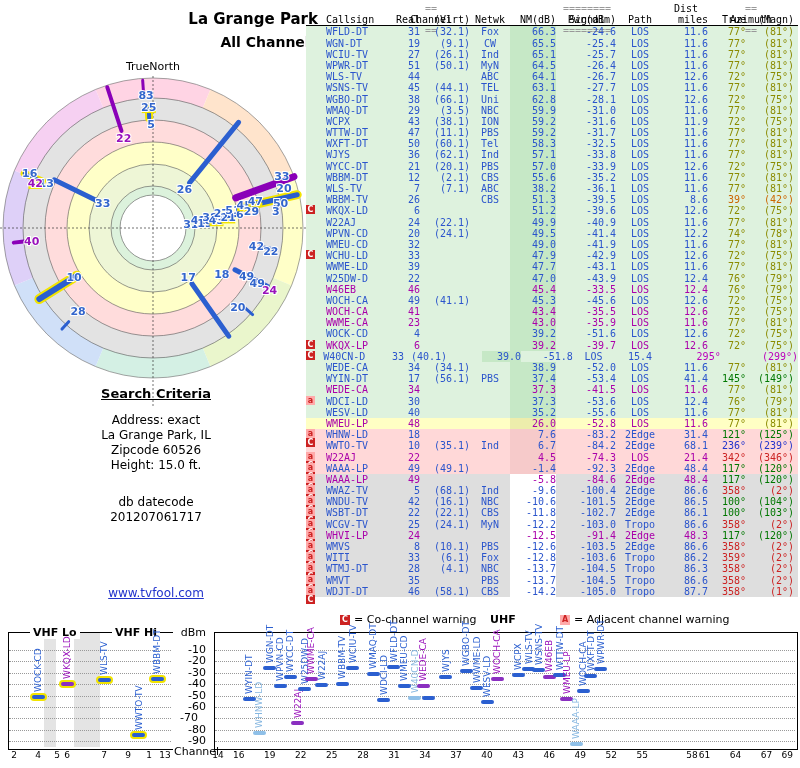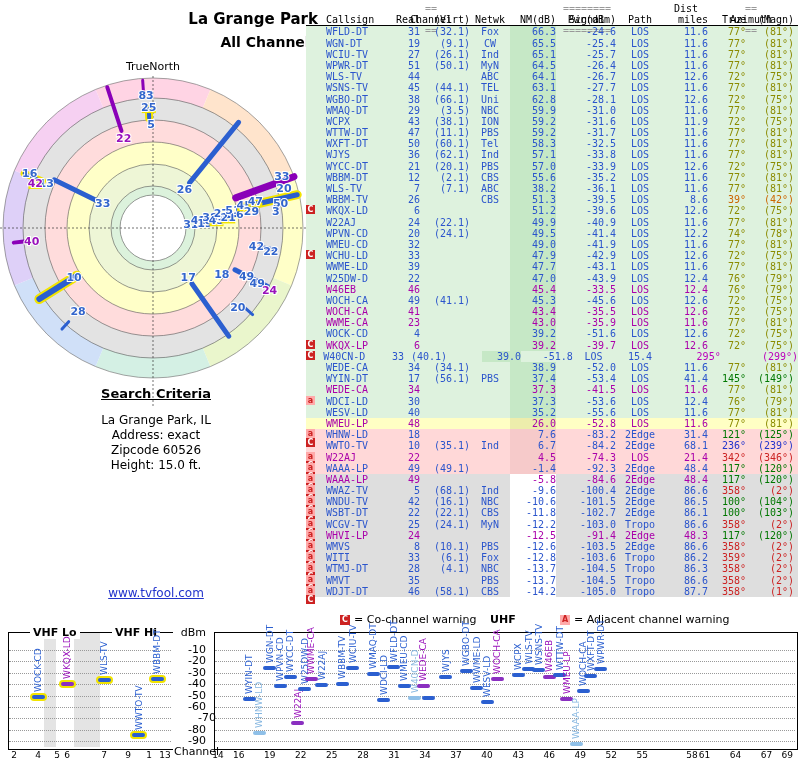--- a/index.html
+++ b/index.html
@@ -150,24 +150,28 @@
     <text x="46.2214369995169" y="130.67518909524426" text-anchor="middle" font-size="11" font-weight="bold" fill="#3366cc" stroke="#fff" stroke-width="2" paint-order="stroke" font-family="&quot;DejaVu Sans&quot;,sans-serif">13</text>
     <text x="29.6713632182489" y="121.09055318476692" text-anchor="middle" font-size="11" font-weight="bold" fill="#3366cc" stroke="#fff" stroke-width="2" paint-order="stroke" font-family="&quot;DejaVu Sans&quot;,sans-serif">16</text>
     <rect x="28.368866261352537" y="128.84563835729227" width="14" height="4" fill="#f2e400"></rect>
     <text x="35.36886626135254" y="130.84563835729227" text-anchor="middle" font-size="11" font-weight="bold" fill="#9911bb" stroke="#fff" stroke-width="2" paint-order="stroke" font-family="&quot;DejaVu Sans&quot;,sans-serif">42</text>
     <text x="31.66832876507064" y="188.75247251865372" text-anchor="middle" font-size="11" font-weight="bold" fill="#9911bb" stroke="#fff" stroke-width="2" paint-order="stroke" font-family="&quot;DejaVu Sans&quot;,sans-serif">40</text>
     <text x="153" y="14" text-anchor="middle" font-size="11" fill="#000" font-family="&quot;DejaVu Sans&quot;,sans-serif">TrueNorth</text>
   </svg>
 
 <div class="search">
   <div class="sh">Search Criteria</div>
+  <div class="sl">Address: exact</div>
   <div class="sl">La Grange Park, IL</div>
-  <div class="sl">Address: exact</div>
   <div class="sl">Zipcode 60526</div>
   <div class="sl">Height: 15.0 ft.</div>
+  <div class="dc">
+    <div>db datecode</div>
+    <div>201207061717</div>
+  </div>
 </div>
 
 <div class="sitelink">
   <a href="#">www.tvfool.com</a>
 </div>
 
 <div id="tbl">
     <div class="trow thead"><span class="mk"></span><span class="cs"></span><span class="gc" style="width:78px"><span class="eq">==</span><span class="hw">Channel</span><span class="eq">==</span></span><span class="nw"></span><span class="gc" style="width:154px"><span class="eq">========</span><span class="hw">Signal</span><span class="eq">========</span></span><span class="gc" style="width:44px"><span class="hw">Dist</span></span><span class="gc" style="width:86px"><span class="eq">==</span><span class="hw">Azimuth</span><span class="eq">==</span></span></div>
     <div class="trow thead hrule"><span class="mk"></span><span class="cs">Callsign</span><span class="re">Real</span><span class="vi">(Virt)</span><span class="nw">Netwk</span><span class="nm">NM(dB)</span><span class="pw">Pwr(dBm)</span><span class="pa">Path</span><span class="mi">miles</span><span class="tr">True</span><span class="mg2">(Magn)</span></div>
     <div class="trow bg-g"><span class="mk"></span><span class="cs c-b">WFLD-DT</span><span class="re c-b">31</span><span class="vi c-b">(32.1)</span><span class="nw c-b">Fox</span><span class="nm c-b">66.3</span><span class="pw c-b">-24.6</span><span class="pa c-b">LOS</span><span class="mi c-b">11.6</span><span class="tr az-ol">77°</span><span class="mg2 az-ol">(81°)</span></div>
@@ -241,21 +245,21 @@
     <div class="grid" style="left:215px;top:74.16px;width:580px;"></div>
     <div class="ytick" style="left:176px;top:67.16px;">-40</div>
     <div class="grid" style="left:9px;top:85.55000000000001px;width:162px;"></div>
     <div class="grid" style="left:215px;top:85.55000000000001px;width:580px;"></div>
     <div class="ytick" style="left:176px;top:78.55000000000001px;">-50</div>
     <div class="grid" style="left:9px;top:96.94px;width:162px;"></div>
     <div class="grid" style="left:215px;top:96.94px;width:580px;"></div>
     <div class="ytick" style="left:176px;top:89.94px;">-60</div>
     <div class="grid" style="left:9px;top:108.33000000000001px;width:162px;"></div>
     <div class="grid" style="left:215px;top:108.33000000000001px;width:580px;"></div>
-    <div class="ytick" style="left:186px;top:101.33000000000001px;">-70</div>
+    <div class="ytick" style="left:168px;top:101.33000000000001px;">-70</div>
     <div class="grid" style="left:9px;top:119.72px;width:162px;"></div>
     <div class="grid" style="left:215px;top:119.72px;width:580px;"></div>
     <div class="ytick" style="left:176px;top:112.72px;">-80</div>
     <div class="grid" style="left:9px;top:131.11px;width:162px;"></div>
     <div class="grid" style="left:215px;top:131.11px;width:580px;"></div>
     <div class="ytick" style="left:176px;top:124.11000000000001px;">-90</div>
     <div class="axlab" style="left:176px;top:16px;width:30px;text-align:right;">dBm</div>
     <div class="axlab" style="left:174px;top:135px;width:36px;">Channel</div>
     <div class="xtick" style="left:14px;">2</div>
     <div class="xtick" style="left:38px;">4</div>

